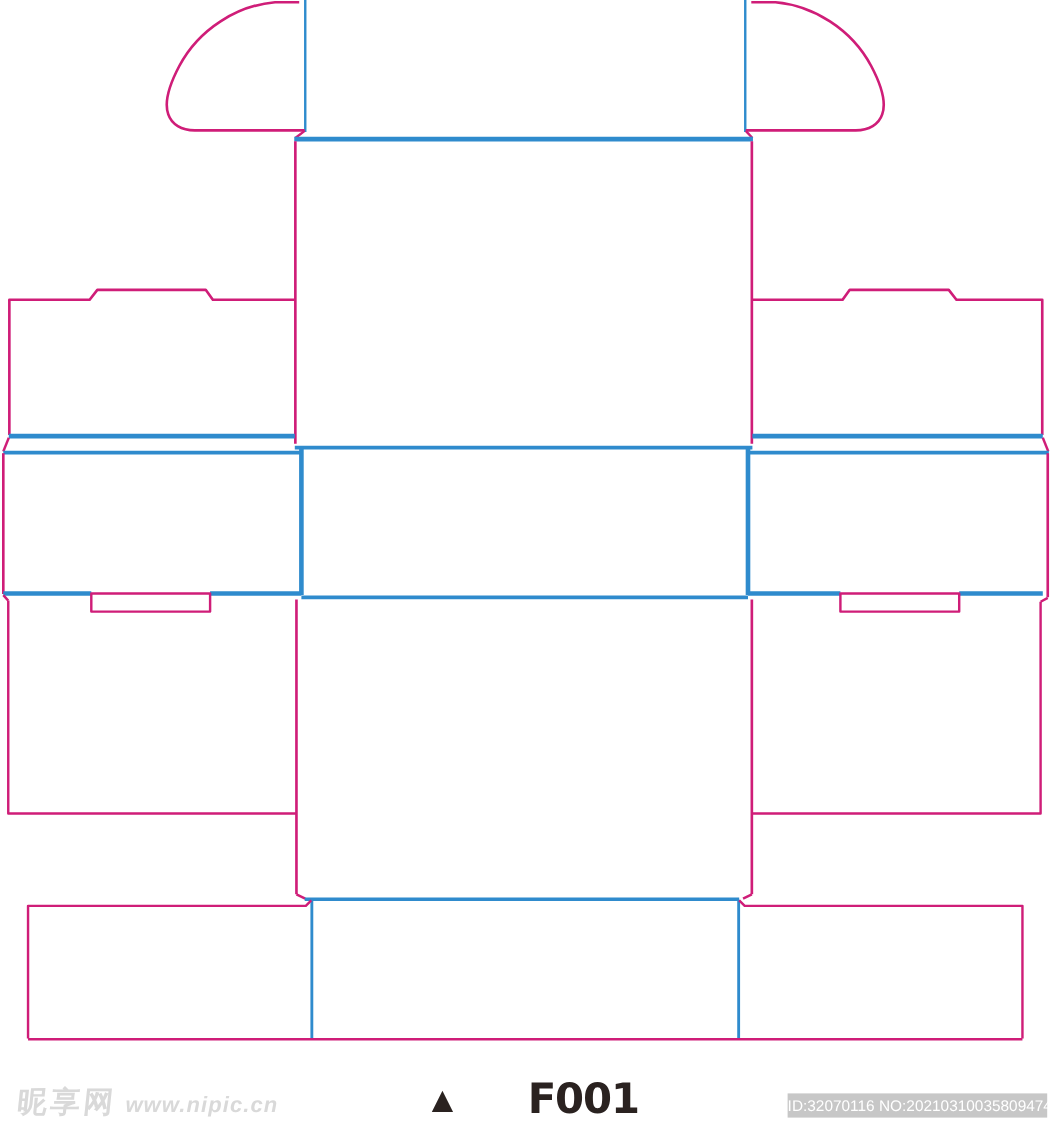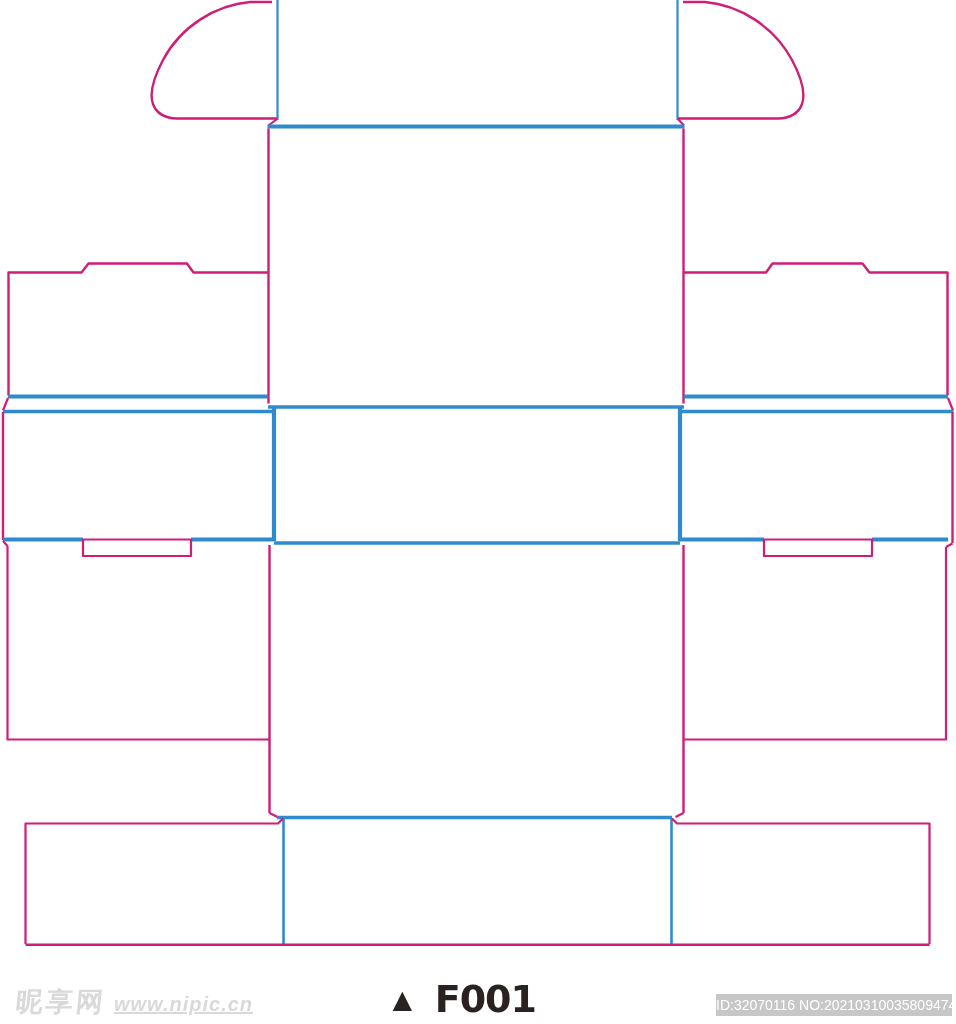--- a/index.html
+++ b/index.html
@@ -18,30 +18,30 @@
   .w2{stroke-width:2.2;} .w26{stroke-width:2.6;} .w3{stroke-width:3.4;} .w4{stroke-width:4.2;}
 
   .footer{position:absolute;left:0;top:960px;width:956px;height:64px;}
   .watermark{
     position:absolute;left:16px;top:24px;
     display:flex;align-items:baseline;gap:8px;
     color:var(--watermark,#d9d9d9);
     white-space:nowrap;
   }
   .wm-logo{font-size:27px;font-weight:bold;letter-spacing:3px;transform:skewX(-6deg);}
-  .wm-url{font-size:20px;font-weight:bold;font-style:italic;letter-spacing:1px;text-decoration:underline;}
+  .wm-url{font-size:20px;font-weight:bold;font-style:italic;letter-spacing:1px;}
   .template-label{
     position:absolute;left:386px;top:24px;
     display:flex;align-items:flex-end;gap:16px;
     color:var(--label-text,#2a2220);
   }
   .tri{font-size:33px;line-height:0.92;color:var(--label-text,#2a2220);}
   .code{
     font-family:"DejaVu Sans",sans-serif;
-    font-size:38px;font-weight:bold;letter-spacing:-1px;line-height:0.82;
+    font-size:38px;font-weight:bold;letter-spacing:-1px;line-height:0.82;margin-left:45px;
   }
   .id-badge{
     position:absolute;left:716px;top:34px;
     width:236px;height:22px;
     background:var(--id-badge-bg,#c7c7c7);
     color:var(--id-badge-text,#ffffff);
     font-size:14px;line-height:22px;text-align:center;
     white-space:nowrap;
   }
 </style>

